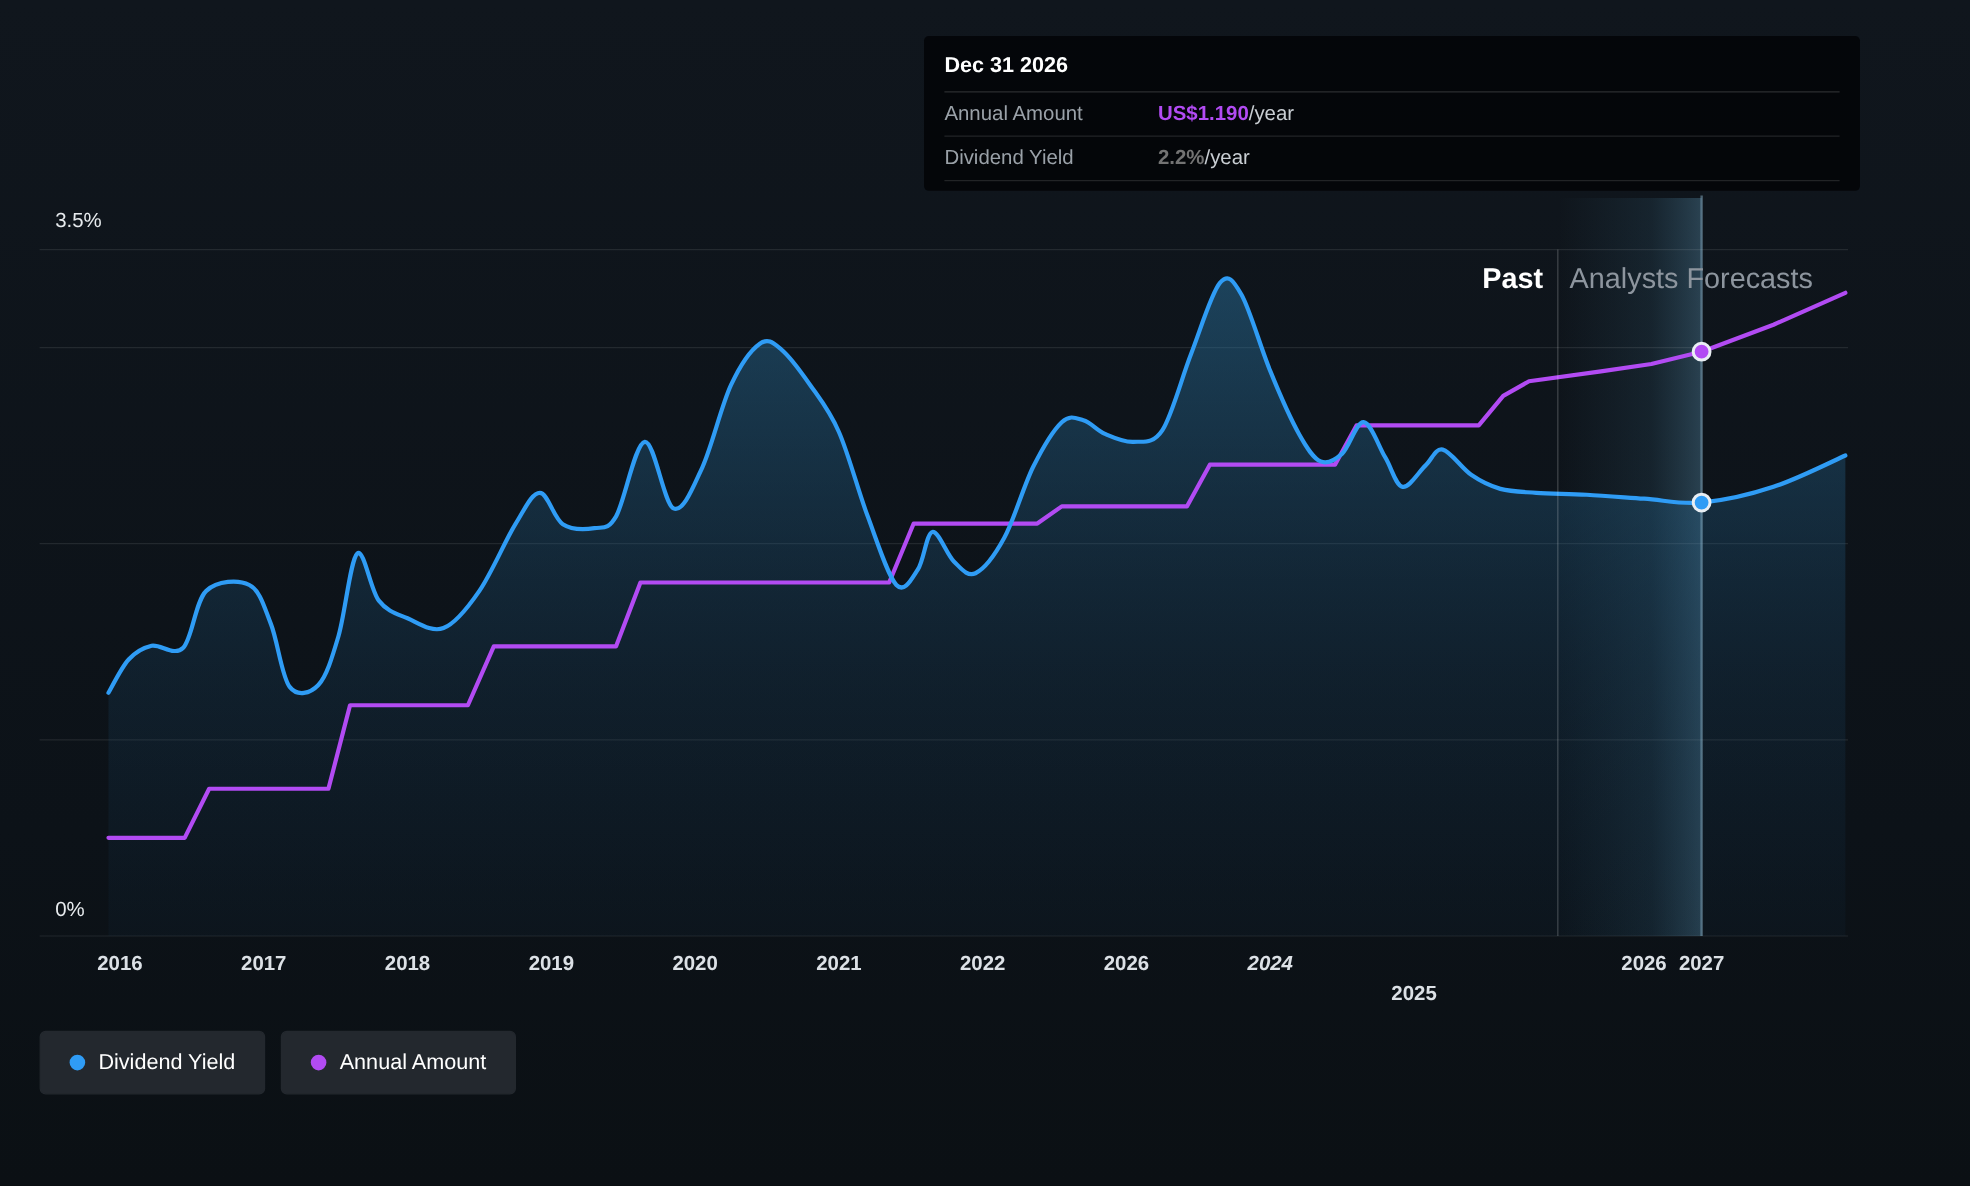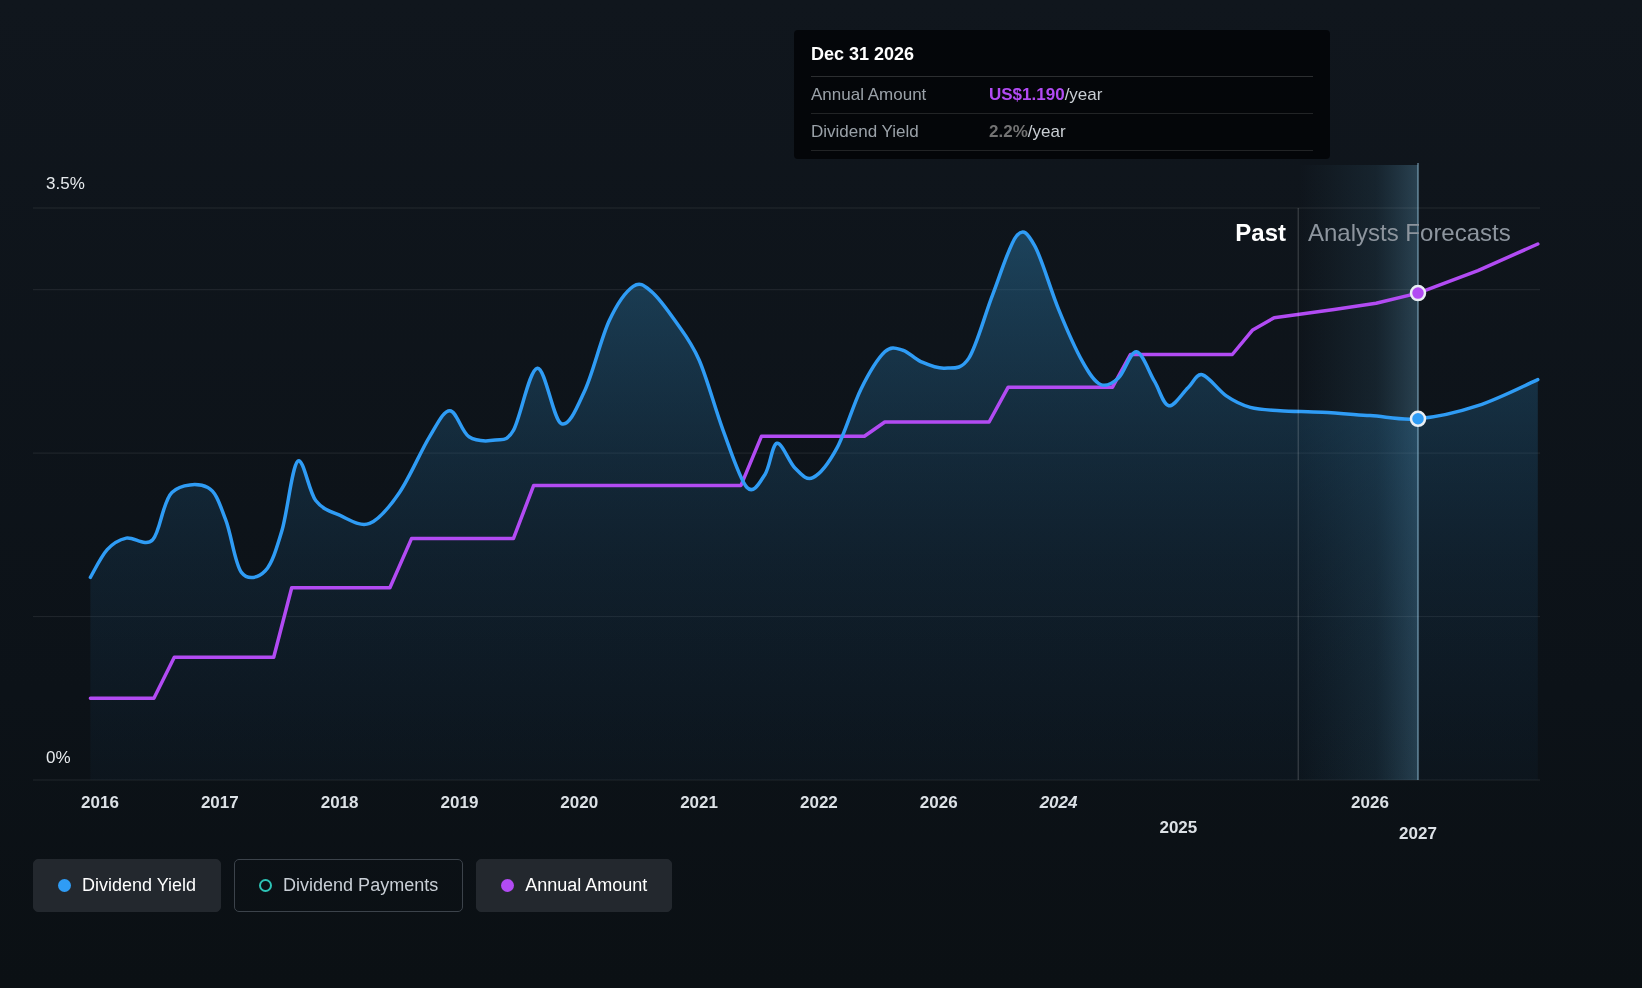--- a/index.html
+++ b/index.html
@@ -9,21 +9,21 @@
          background:linear-gradient(180deg,#10161d 0%,#0c1218 70%,#0b1014 100%)}
   #chart-svg{position:absolute;left:0;top:0;display:block}
   .ylabel{position:absolute;left:46px;color:#e7ebee;font-size:17px;font-weight:500;z-index:2}
   .ylabel.top{top:174px}
   .ylabel.bottom{top:748px}
   .zone-label{position:absolute;top:219px;font-size:24px;z-index:2;white-space:nowrap}
   .zone-label.past{left:1286px;transform:translateX(-100%);color:#ffffff;font-weight:700}
   .zone-label.forecast{left:1308px;color:#8d959e;font-weight:400}
   .x-axis{position:absolute;top:0;left:0;width:100%;height:0;z-index:2}
   .xtick{position:absolute;top:793px;transform:translateX(-50%);color:#dce1e6;font-size:17px;font-weight:600}
-  .tooltip{position:absolute;left:794px;top:30px;width:536px;z-index:5;
+  .tooltip{position:absolute;left:770px;top:30px;width:780px;z-index:5;
            background:rgba(4,6,9,0.97);border-radius:4px;padding:14px 17px 8px}
   .tt-title{color:#ffffff;font-size:18px;font-weight:700;padding-bottom:11px;
             border-bottom:1px solid rgba(255,255,255,0.16)}
   .tt-row{display:flex;align-items:center;padding:8px 0;font-size:17px;
           border-bottom:1px solid rgba(255,255,255,0.12)}
   .tt-label{width:178px;color:#9aa1a8;flex:none}
   .tt-value .val{font-weight:700}
   .tt-value .suffix{color:#c9ced3}
   .legend{position:absolute;left:33px;top:859px;display:flex;gap:13px;z-index:2}
   .legend-btn{display:flex;align-items:center;gap:11px;height:53px;padding:0 24px;
@@ -77,42 +77,38 @@
       <div class="xtick" style="left: 219.802px;">2017</div>
       <div class="xtick" style="left: 339.624px;">2018</div>
       <div class="xtick" style="left: 459.446px;">2019</div>
       <div class="xtick" style="left: 579.268px;">2020</div>
       <div class="xtick" style="left: 699.09px;">2021</div>
       <div class="xtick" style="left: 818.912px;">2022</div>
       <div class="xtick" style="left: 938.734px;">2026</div>
       <div class="xtick" style="left: 1058.56px; font-style: italic;">2024</div>
       <div class="xtick" style="left: 1178.38px; margin-top: 25px;">2025</div>
       <div class="xtick" style="left: 1370px;">2026</div>
-      <div class="xtick" style="left: 1418.02px; margin-top: 31px;">2027</div>
+      <div class="xtick" style="left: 1418.02px;">2027</div>
     </div>
 
   <div class="tooltip">
     <div class="tt-title">Dec 31 2026</div>
     <div class="tt-row">
       <span class="tt-label">Annual Amount</span>
       <span class="tt-value"><span class="val" style="color: rgb(178, 75, 243);">US$1.190</span><span class="suffix">/year</span></span>
     </div>
     <div class="tt-row">
       <span class="tt-label">Dividend Yield</span>
       <span class="tt-value"><span class="val" style="color: #737373;">2.2%</span><span class="suffix">/year</span></span>
     </div>
   </div>
 
   <div id="legend" class="legend">
       <button class="legend-btn filled">
         <span class="swatch sw-filled" style="background: rgb(47, 156, 245);"></span>
         <span>Dividend Yield</span>
       </button>
-      <button class="legend-btn outlined">
-        <span class="swatch sw-outlined" style="border-color: rgb(45, 196, 182);"></span>
-        <span>Dividend Payments</span>
-      </button>
       <button class="legend-btn filled">
         <span class="swatch sw-filled" style="background: rgb(178, 75, 243);"></span>
         <span>Annual Amount</span>
       </button>
     </div>
 </div>
 
 </body></html>

